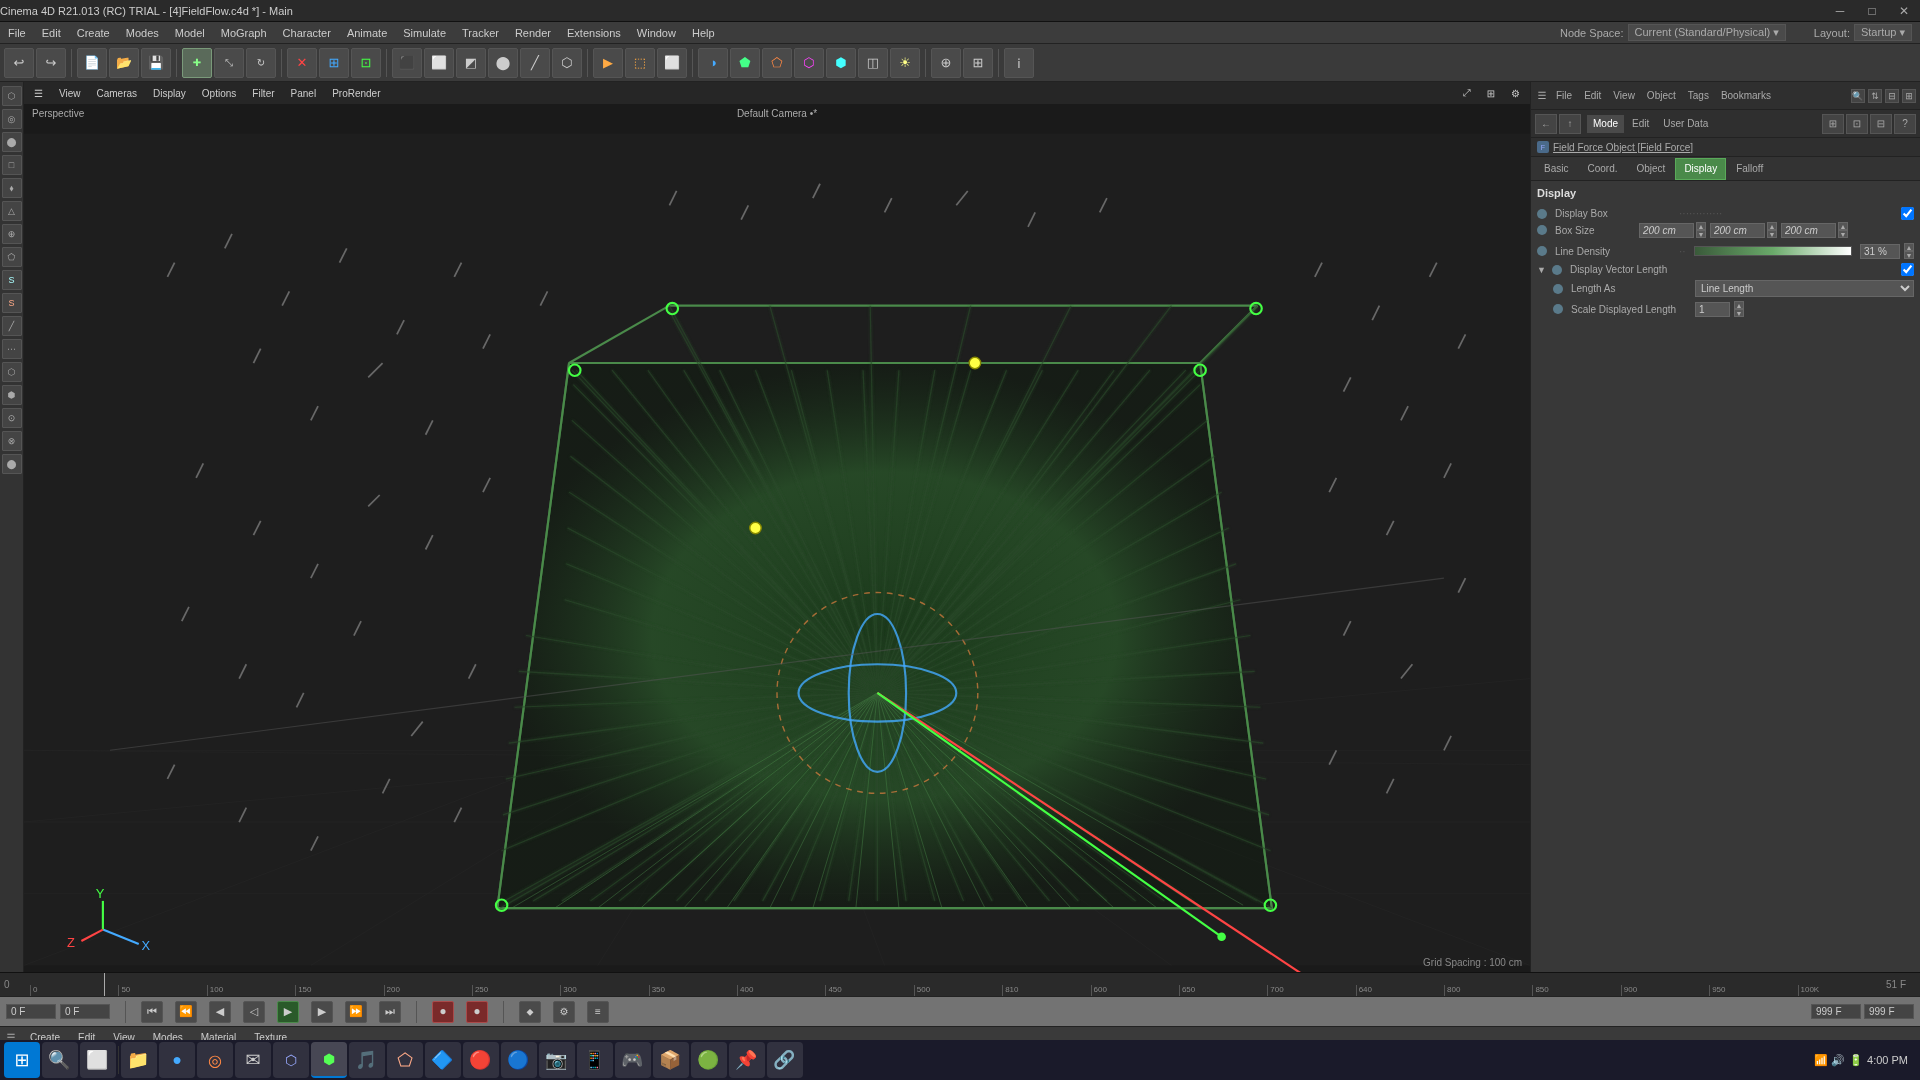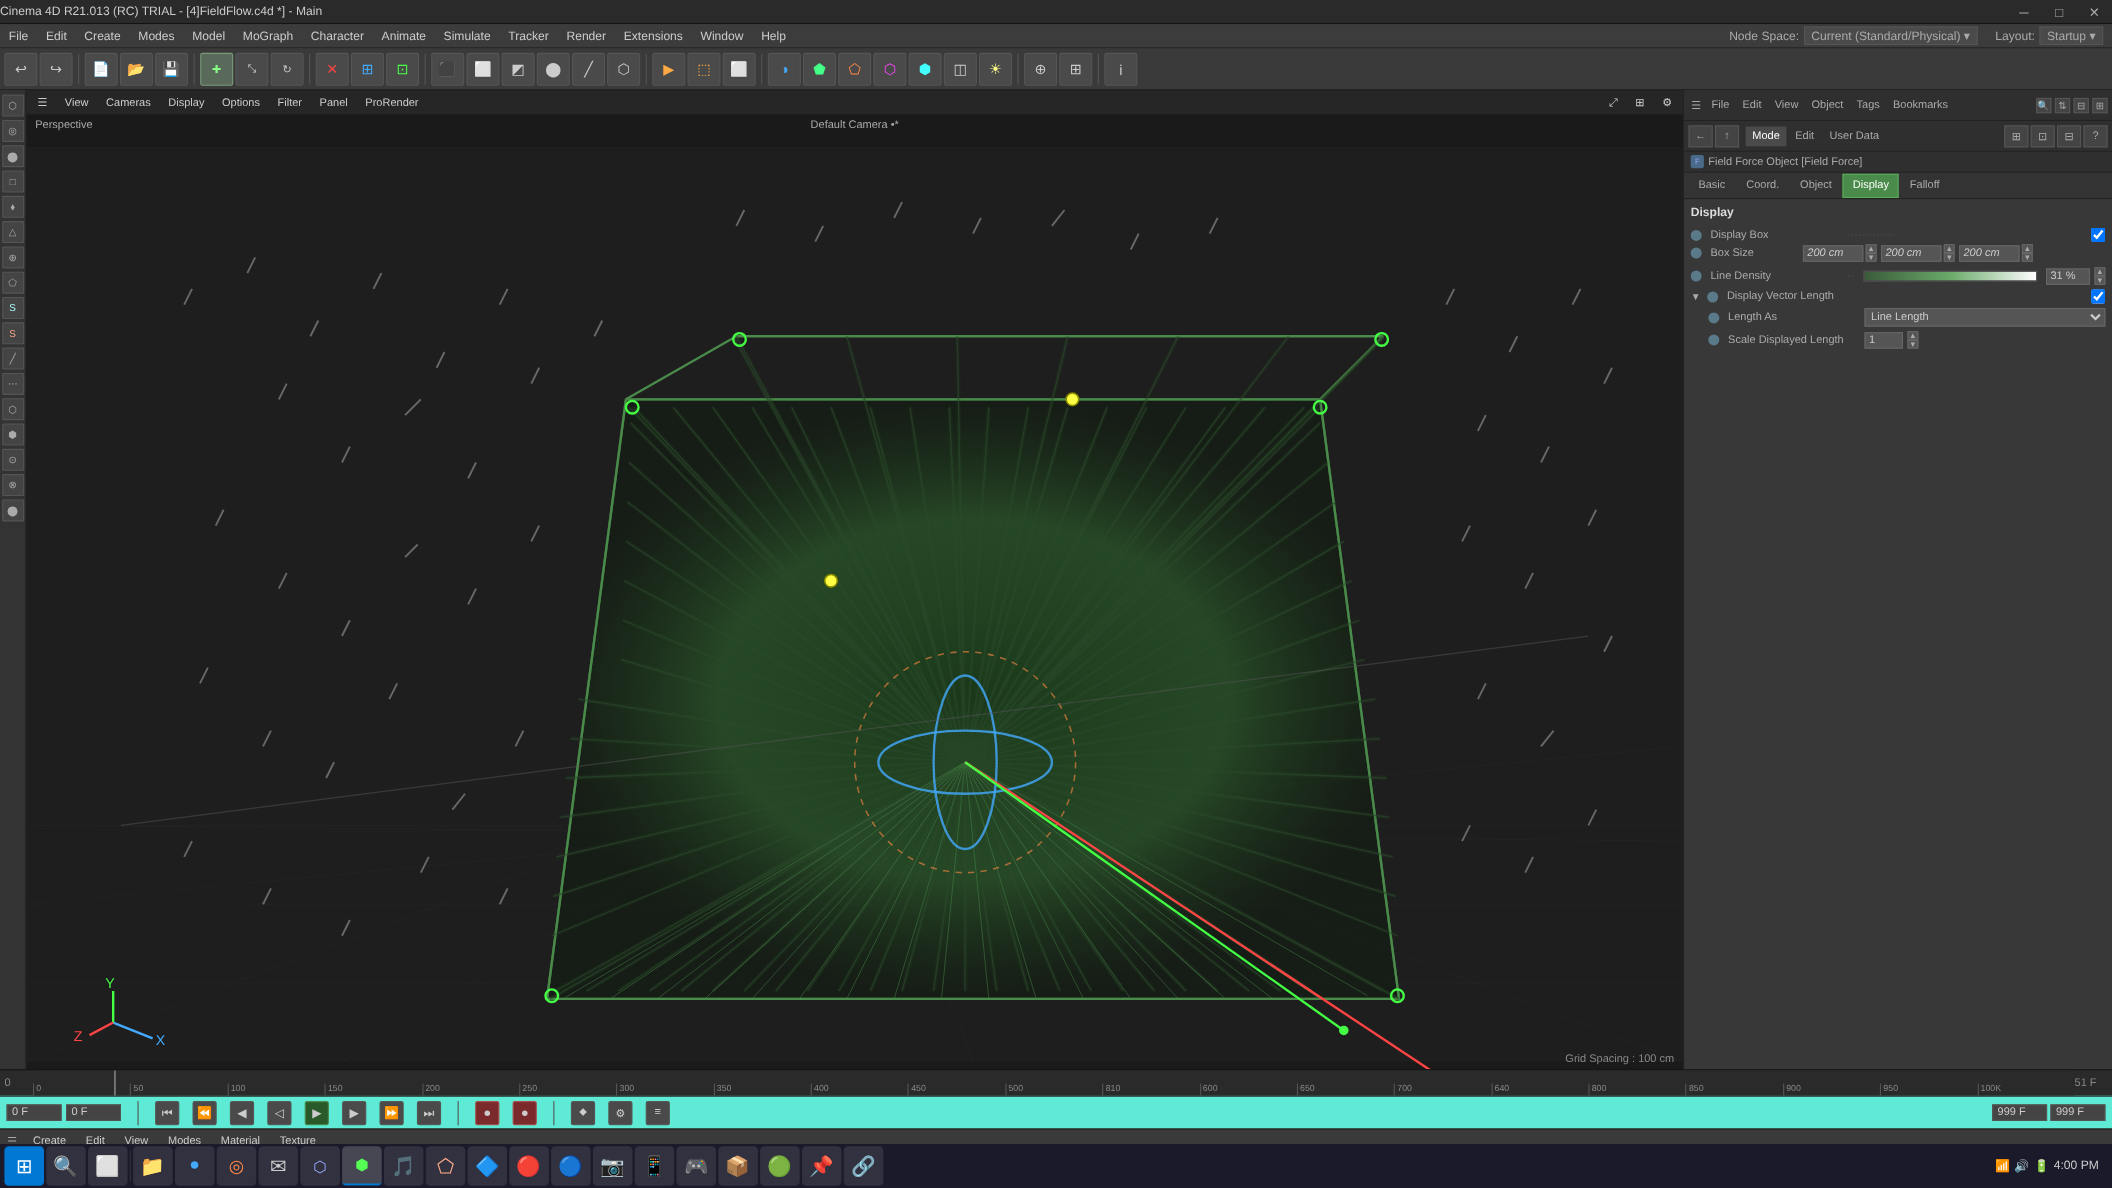--- a/index.html
+++ b/index.html
@@ -117,21 +117,21 @@
     .tl-mark { flex: 1; border-left: 1px solid #444; height: 8px; display: flex; align-items: flex-start; padding-left: 2px; }
     .tl-mark span { font-size: 8px; color: #666; }
     .tl-mark.major { border-color: #555; height: 12px; }
     .tl-mark.major span { color: #888; }
     .tl-playhead { position: absolute; top: 0; left: 50px; width: 1px; height: 100%; background: #aaa; }
     .tl-end-right { display: flex; align-items: center; gap: 2px; padding-right: 14px; }
     .tl-num { color: #888; font-size: 10px; }
 
     
     #transport {
-      height: 30px; background: #5eead4; border-top: 1px solid #222; display: flex; align-items: center; padding: 0 6px; gap: 12px;
+      height: 30px; background: #737373; border-top: 1px solid #222; display: flex; align-items: center; padding: 0 6px; gap: 12px;
     }
     .transport-time { display: flex; align-items: center; gap: 4px; }
     .transport-field { background: #444; border: 1px solid #555; color: #ccc; font-size: 10px; padding: 1px 4px; width: 50px; }
     .transport-btn { width: 22px; height: 22px; background: #4a4a4a; border: 1px solid #555; display: flex; align-items: center; justify-content: center; cursor: pointer; color: #ccc; font-size: 11px; border-radius: 2px; }
     .transport-btn.red { background: #7a2a2a; border-color: #aa4a4a; }
     .transport-btn.green { background: #2a5a2a; border-color: #4a8a4a; }
     .transport-sep { width: 1px; height: 22px; background: #555; margin: 0 3px; }
     .transport-end { margin-left: auto; display: flex; align-items: center; gap: 3px; }
     .transport-icon-btn { width: 22px; height: 22px; background: #4a4a4a; border: 1px solid #555; display: flex; align-items: center; justify-content: center; cursor: pointer; color: #ccc; font-size: 10px; border-radius: 2px; }
 
@@ -192,21 +192,21 @@
   <div class="menu-item">Animate</div>
   <div class="menu-item">Simulate</div>
   <div class="menu-item">Tracker</div>
   <div class="menu-item">Render</div>
   <div class="menu-item">Extensions</div>
   <div class="menu-item">Window</div>
   <div class="menu-item">Help</div>
   <div class="right-controls">
     <span>Node Space:</span>
     <span style="background:#4a4a4a;border:1px solid #555;padding:1px 6px;cursor:pointer;">Current (Standard/Physical) ▾</span>
-    <span style="margin-left:12px;">Layout:</span>
+    <span style="margin-left:24px;">Layout:</span>
     <span style="background:#4a4a4a;border:1px solid #555;padding:1px 6px;cursor:pointer;">Startup ▾</span>
   </div>
 </div>
 
 <div id="toolbar">
   <div class="toolbar-btn">↩</div>
   <div class="toolbar-btn">↪</div>
   <div class="toolbar-sep"></div>
   <div class="toolbar-btn">📄</div>
   <div class="toolbar-btn">📂</div>
@@ -571,21 +571,21 @@
       <div style="display:flex;gap:2px;">
         <div class="rph-btn">⊞</div>
         <div class="rph-btn">⊡</div>
         <div class="rph-btn">⊟</div>
         <div class="rph-btn">?</div>
       </div>
     </div>
 
     <div style="padding:3px 6px;background:#2f2f2f;border-bottom:1px solid #222;display:flex;align-items:center;gap:4px;">
       <div style="width:12px;height:12px;background:#4a6a8a;border-radius:2px;display:flex;align-items:center;justify-content:center;font-size:7px;color:#9af;">F</div>
-      <span style="font-size:10px;color:#aaa;">Field Force Object [Field Force]</span>
+      <span style="font-size:10px;color:#aaa;text-decoration:underline;">Field Force Object [Field Force]</span>
     </div>
 
     <div id="right-panel-tabs">
       <div class="rp-tab">Basic</div>
       <div class="rp-tab">Coord.</div>
       <div class="rp-tab">Object</div>
       <div class="rp-tab active" style="background:#4a8a4a;color:#fff;border-color:#5aaa5a;">Display</div>
       <div class="rp-tab">Falloff</div>
     </div>
 

